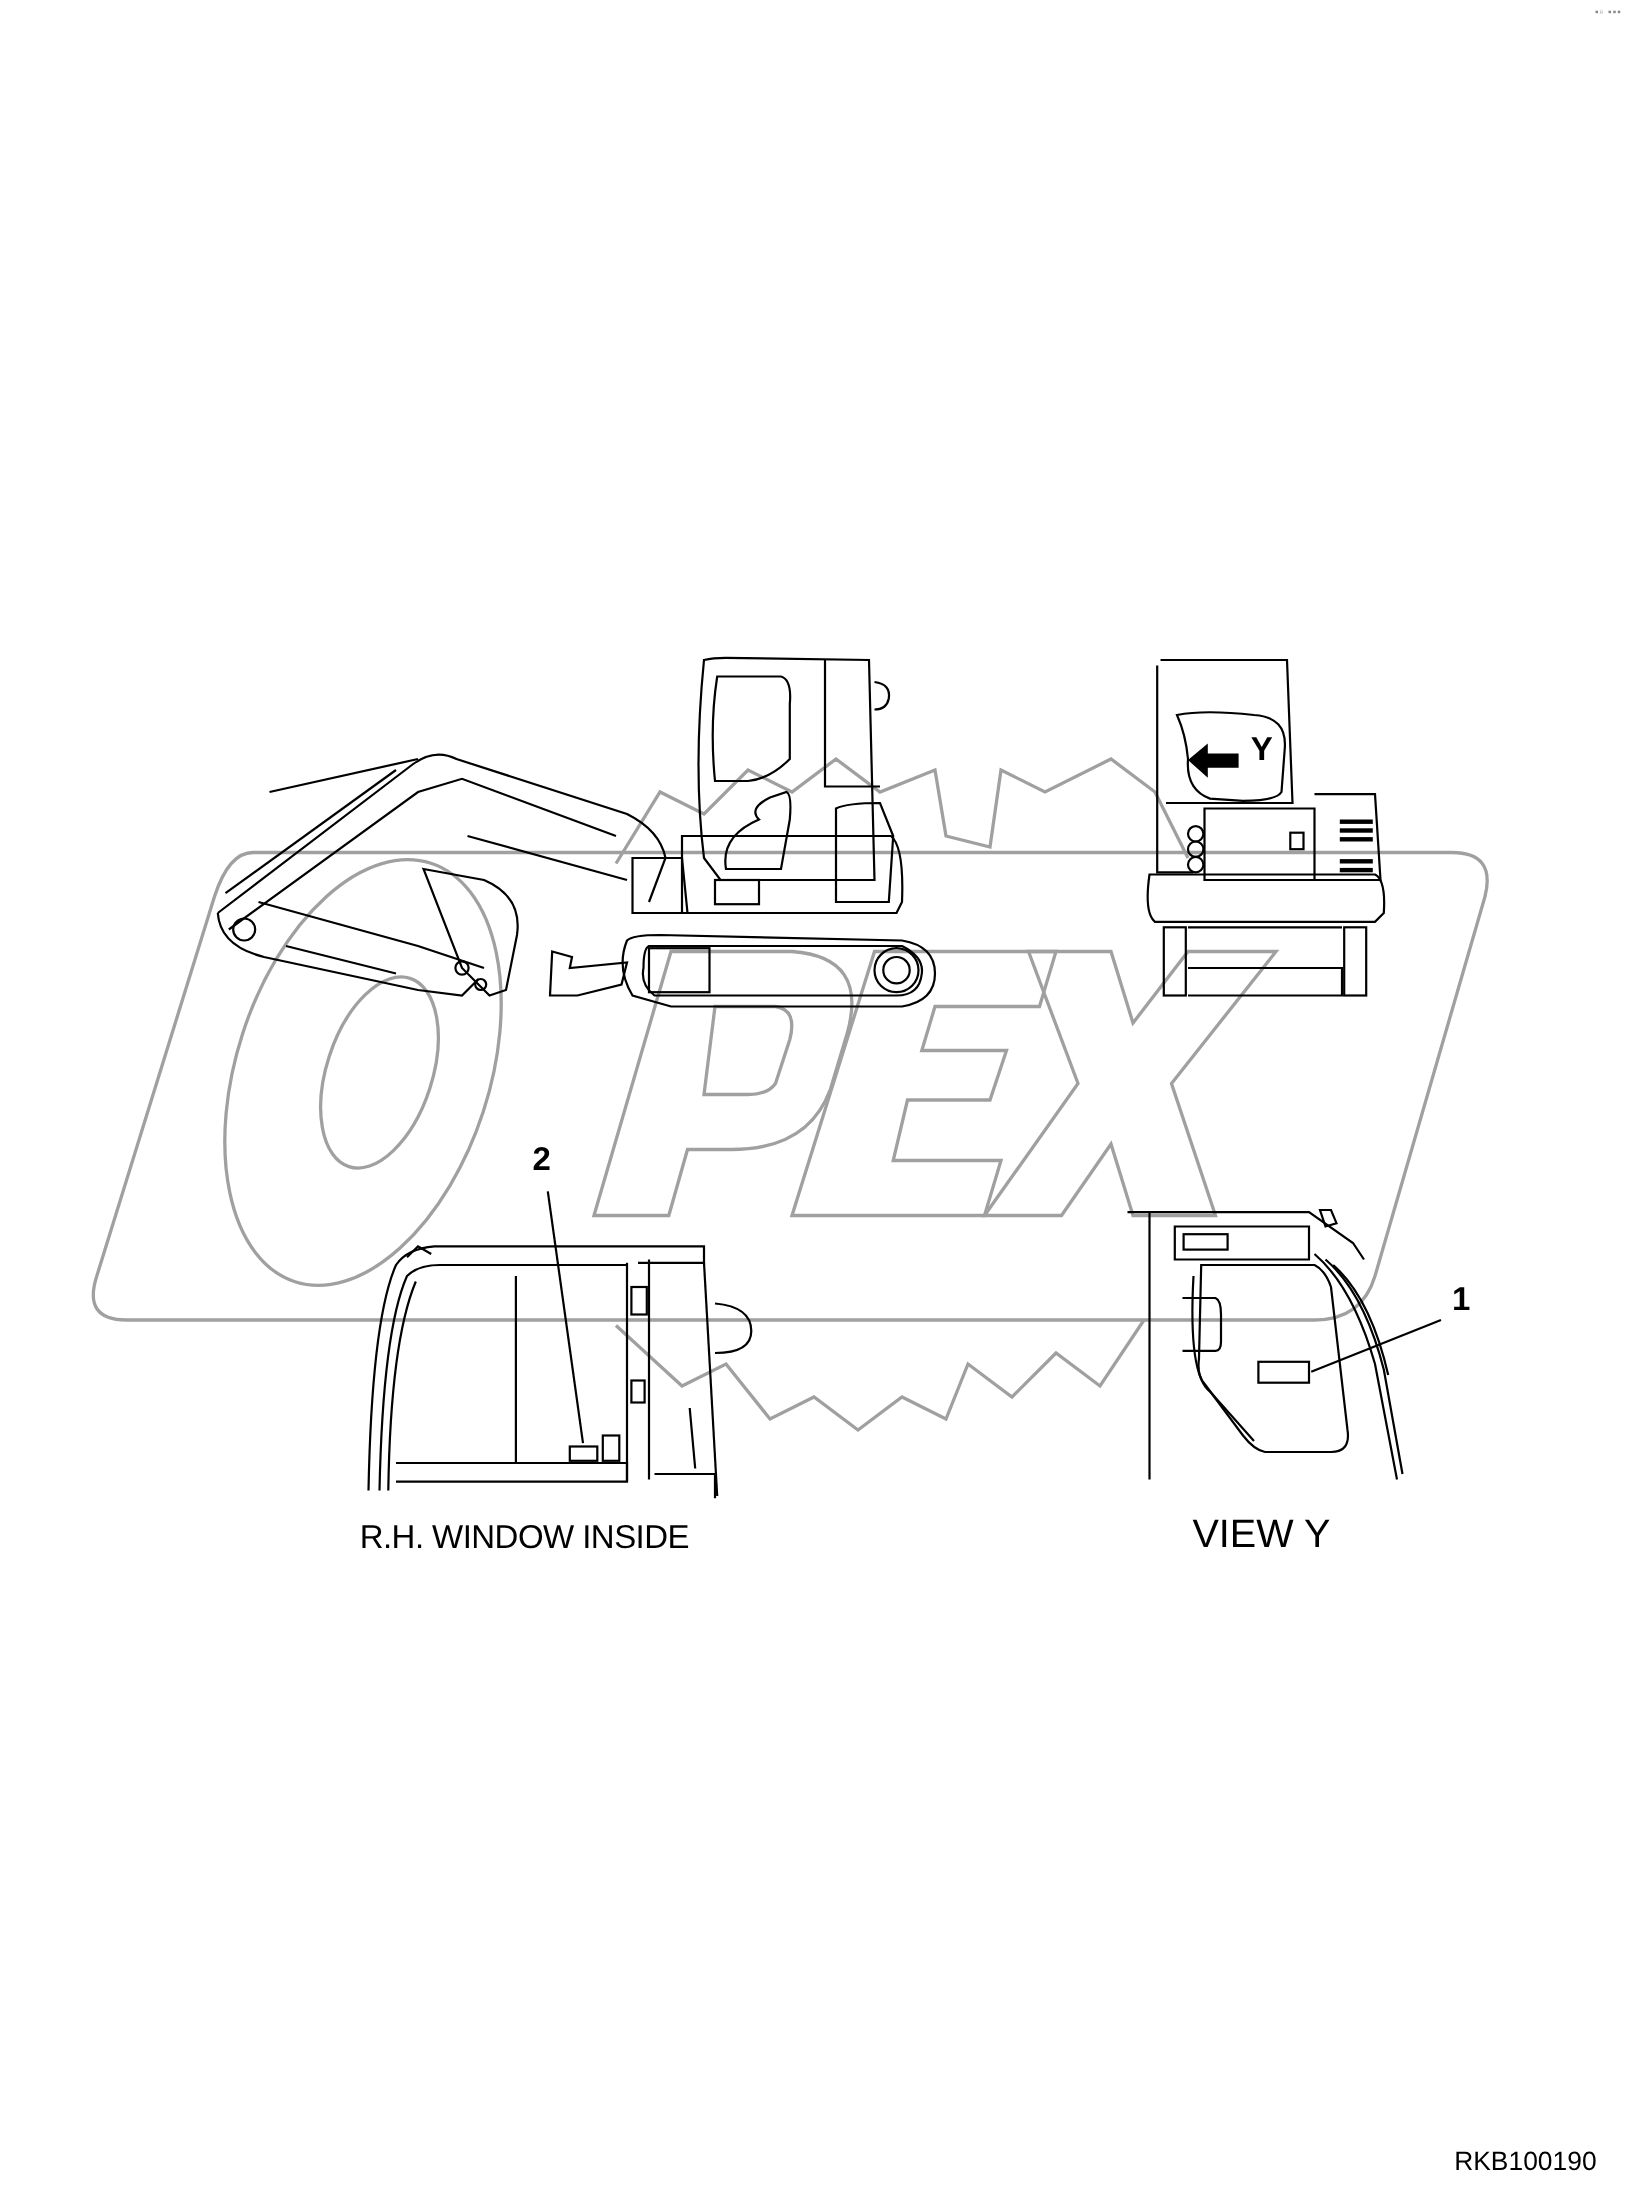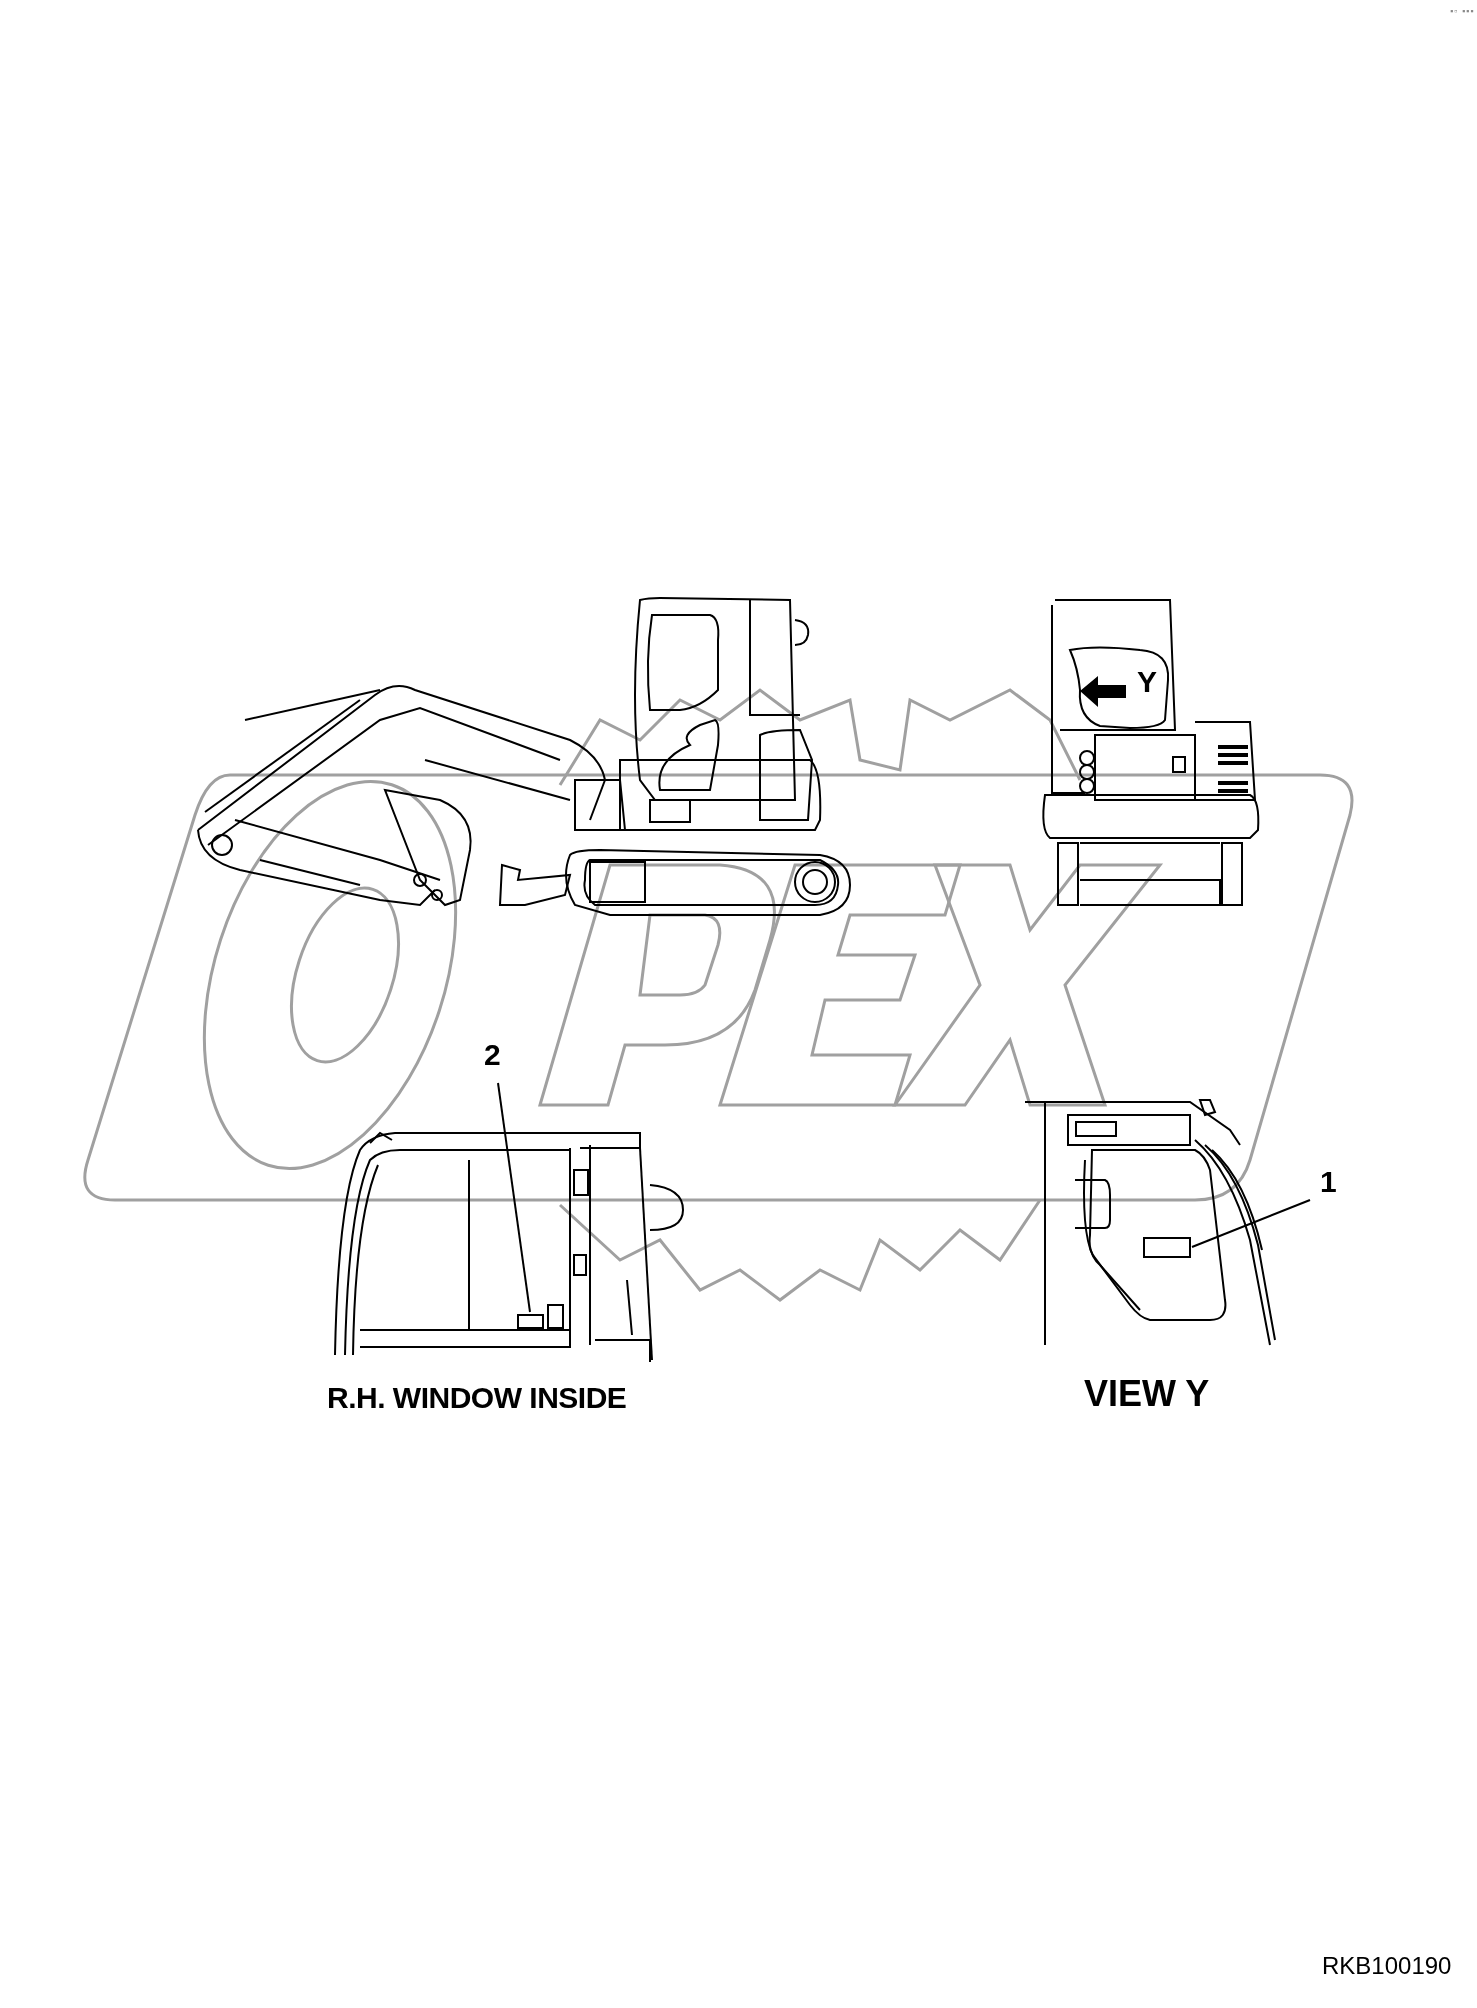--- a/index.html
+++ b/index.html
@@ -1,19 +1,19 @@
 <!DOCTYPE html>
 <html><head>
 <meta charset="utf-8">
 <style>
   html, body { margin: 0; padding: 0; background: #ffffff; }
   body { width: 1477px; height: 2008px; position: relative; overflow: hidden; font-family: "Liberation Sans", sans-serif; }
   .abs { position: absolute; }
   svg { position: absolute; left: 0; top: 0; }
-  .caption { font-family: "Liberation Sans", sans-serif; font-weight: bold; color: #000; white-space: nowrap; }
+  .caption { font-family: "Liberation Sans", sans-serif; font-weight: normal; color: #000; white-space: nowrap; }
   .callout { font-family: "Liberation Sans", sans-serif; font-weight: bold; color: #000; font-size: 30px; }
   .code { font-family: "Liberation Sans", sans-serif; color: #000; font-size: 24px; }
   .corner-mark { font-family: "Liberation Sans", sans-serif; color: #888; font-size: 9px; letter-spacing: 1px; }
 </style>
 </head>
 <body>
 
 <svg width="1477" height="2008" viewBox="0 0 1477 2008">
   <g fill="none" stroke="#a0a0a0" stroke-width="3">
 

